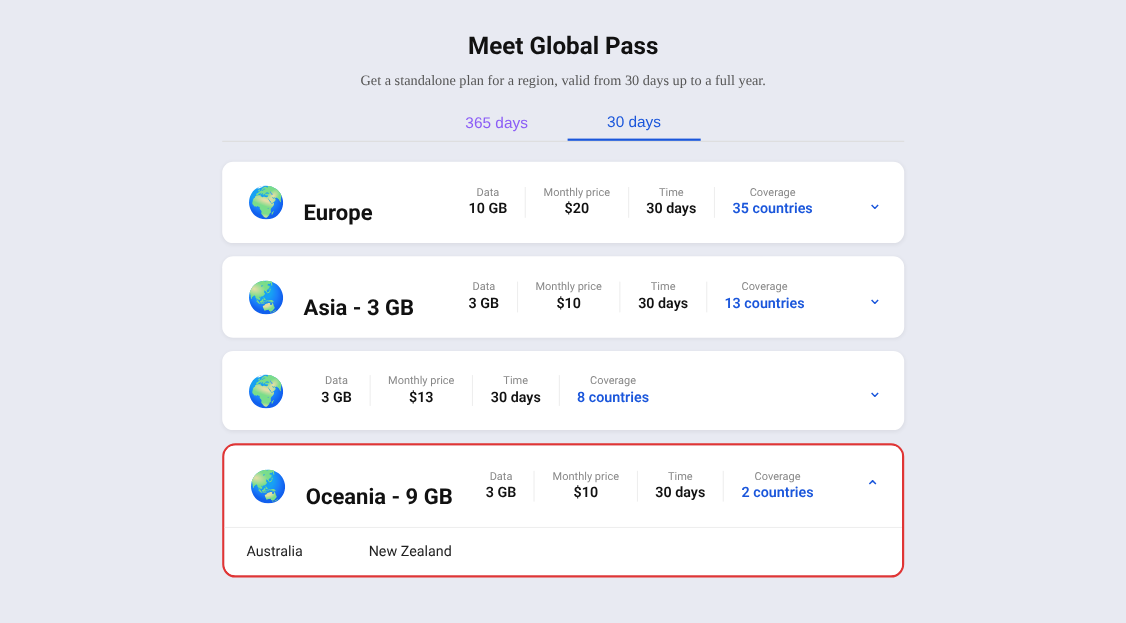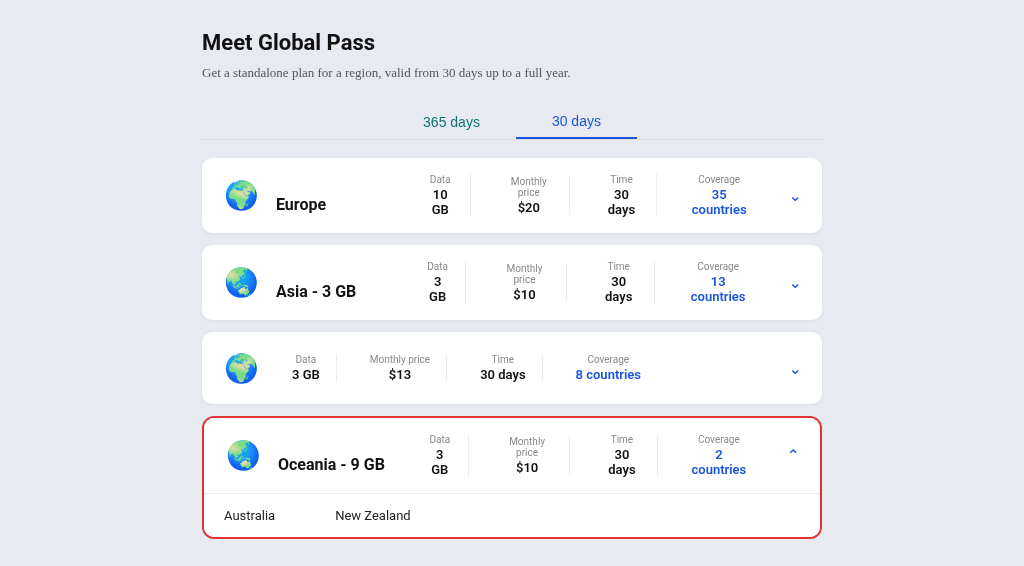--- a/index.html
+++ b/index.html
@@ -10,21 +10,22 @@
       display: flex;
       align-items: flex-start;
       justify-content: center;
       padding: 30px 20px;
     }
     .container {
       width: 620px;
       max-width: 100%;
     }
     .header {
-      margin-bottom: 24px;
+      text-align: center;
+      margin-bottom: 13px;
     }
     .header h1 {
       font-size: 22px;
       font-weight: 700;
       color: #111;
       margin-bottom: 10px;
     }
     .header p.subtitle {
       font-size: 13px;
       color: #555;
@@ -34,21 +35,21 @@
     }
     .header p.standalone {
       font-size: 13px;
       color: #555;
       font-family: Liberation Serif, serif;
     }
     .tab {
       padding: 8px 36px;
       font-size: 14px;
       cursor: pointer;
-      color: #0f766e;
+      color: #8b5cf6;
       border-bottom: 2px solid transparent;
       background: none;
       border: none;
       outline: none;
     }
     .tab.active {
       color: #1a56db;
       border-bottom: 2px solid #1a56db;
       font-weight: 500;
     }
@@ -75,31 +76,31 @@
     .plan-icon {
       width: 40px;
       height: 40px;
       flex-shrink: 0;
       display: flex;
       align-items: center;
       justify-content: center;
       font-size: 28px;
     }
     .plan-name {
-      font-size: 16px;
+      font-size: 20px;
       font-weight: 700;
       color: #111;
       min-width: 120px;
       margin-top: 18px;
     }
     .plan-details {
       display: flex;
       align-items: center;
       flex: 1;
-      gap: 17px;
+      gap: 0;
       text-align: center;
     }
     .plan-stat {
       display: flex;
       flex-direction: column;
       align-items: center;
       padding: 0 16px;
       border-right: 1px solid #eee;
     }
     .plan-stat:last-child {

